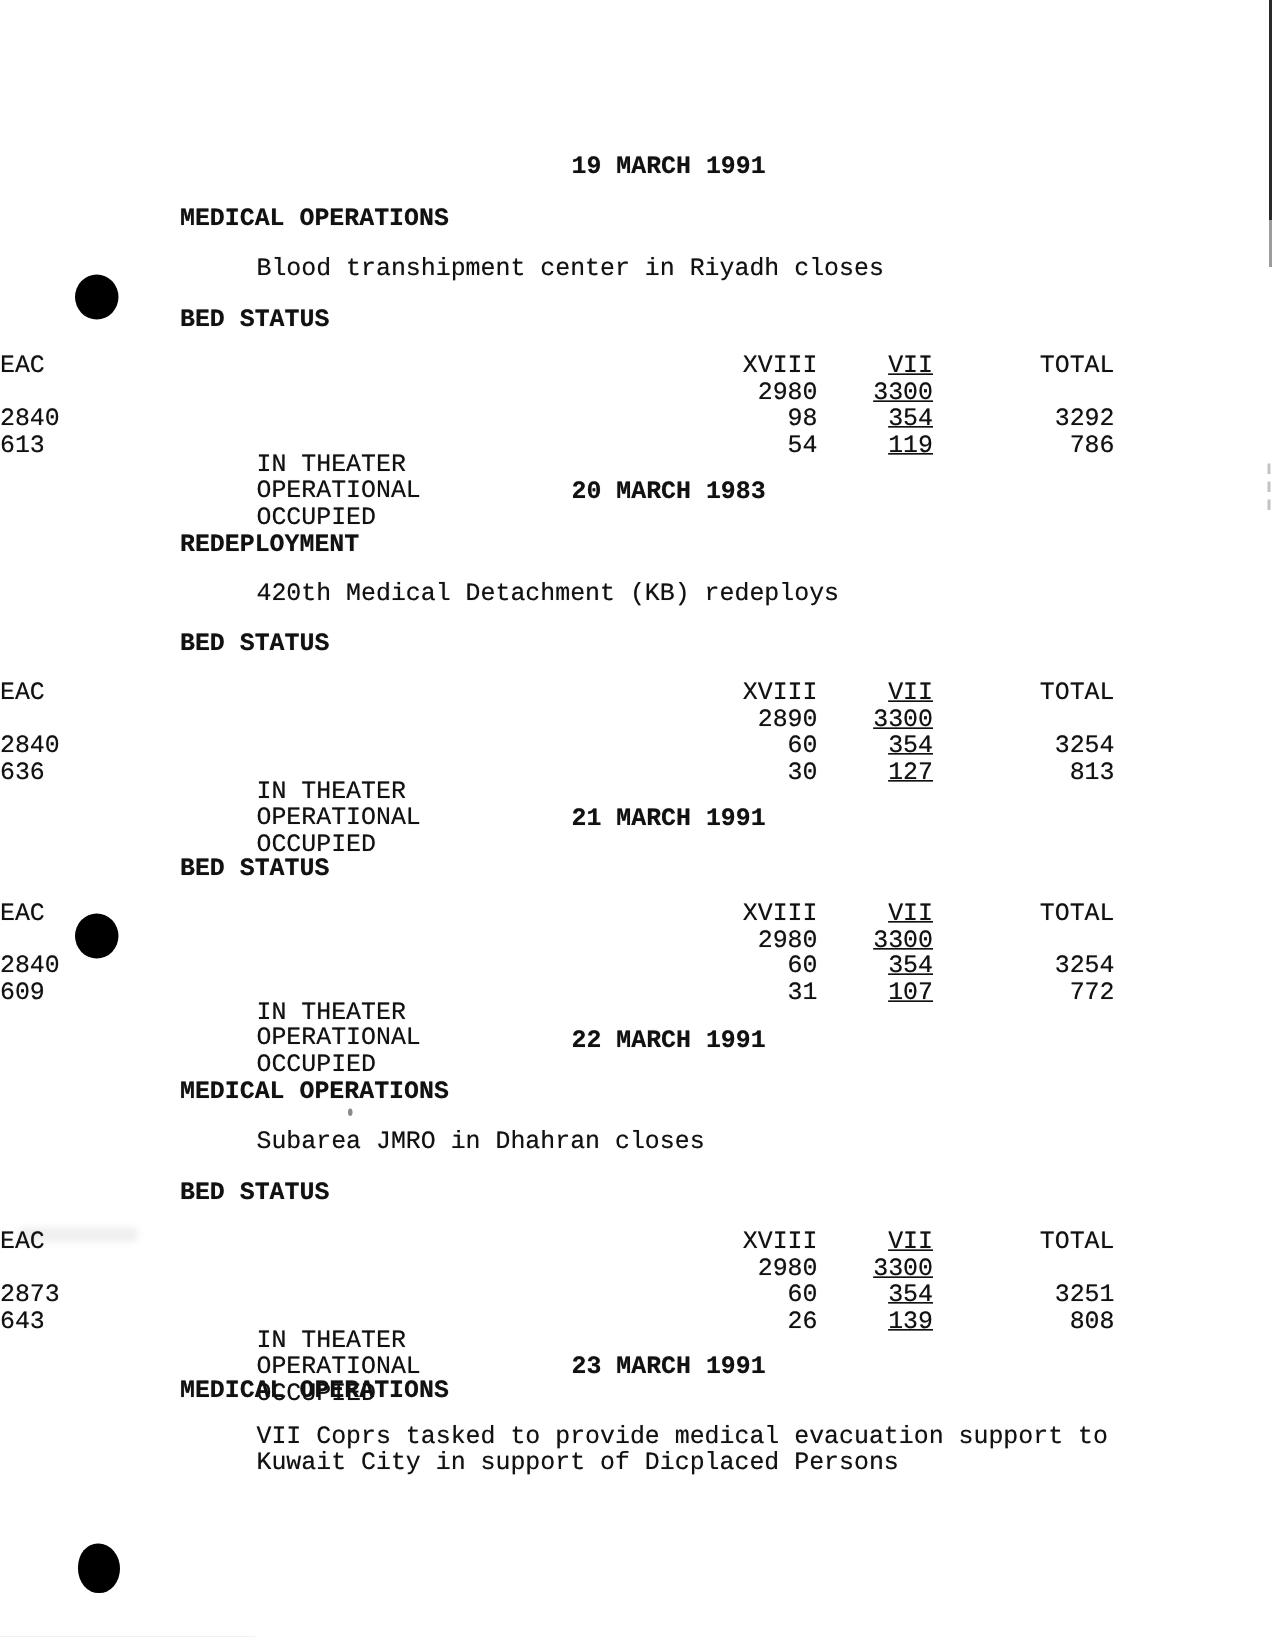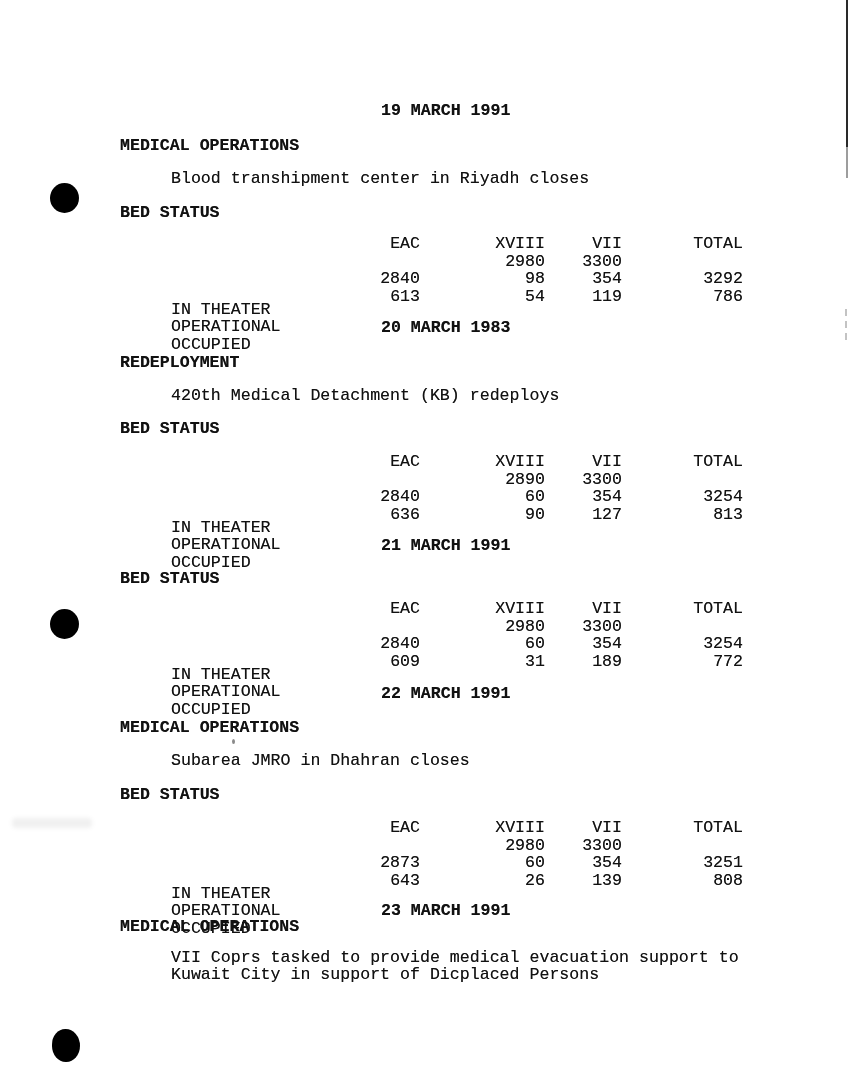--- a/index.html
+++ b/index.html
@@ -25,23 +25,23 @@
   .ind { left: 171px; }
 
   .tbl { position: absolute; left: 0; width: 850px; }
   .trow { position: relative; height: 17.7px; }
   .trow span {
     position: absolute; top: 0;
     font-size: 16.6px; line-height: 17.6px; white-space: pre;
     text-shadow: 0 0 0.5px rgba(0,0,0,0.55);
   }
   .lbl { left: 171px; margin-top: 48px; }
-  .n1 { left: 0; width: 420px; text-align: right; }
+  .n1 { left: 0; width: 420px; text-align: left; }
   .n2 { left: 0; width: 545px; text-align: right; }
-  .n3 { left: 0; width: 622px; text-align: right; }
+  .n3 { left: 0; width: 622px; text-align: right; text-decoration: underline; }
   .n4 { left: 0; width: 743px; text-align: right; }
 
   .punch { position: absolute; background: #000; border-radius: 50%; }
   .punch-1 { left: 50px; top: 183px; width: 29px; height: 30px; }
   .punch-2 { left: 50px; top: 609px; width: 29px; height: 30px; }
   .punch-3 { left: 52px; top: 1029px; width: 28px; height: 33px; border-radius: 48% 52% 50% 50%; }
 
   .edge-line-dark  { position: absolute; right: 2px; top: 0; width: 2px; height: 147px; background: #2a2a2a; }
   .edge-line-fade  { position: absolute; right: 2px; top: 147px; width: 2px; height: 31px; background: #9d9d9d; }
   .edge-dash { position: absolute; right: 3px; width: 2px; height: 7px; background: #c3c3c3; }
@@ -125,21 +125,21 @@
     <div class="trow">
       <span class="lbl">OPERATIONAL</span>
       <span class="n1">2840</span>
       <span class="n2">60</span>
       <span class="n3">354</span>
       <span class="n4">3254</span>
     </div>
     <div class="trow">
       <span class="lbl">OCCUPIED</span>
       <span class="n1">636</span>
-      <span class="n2">90</span>
+      <span class="n2">30</span>
       <span class="n3">127</span>
       <span class="n4">813</span>
     </div>
   </div>
 
   <div class="line date b" style="top:537px">21 MARCH 1991</div>
   <div class="line h b" style="top:570px">BED STATUS</div>
   <div class="tbl" style="top:600px">
     <div class="trow">
       <span class="n1">EAC</span>
@@ -158,21 +158,21 @@
       <span class="lbl">OPERATIONAL</span>
       <span class="n1">2840</span>
       <span class="n2">60</span>
       <span class="n3">354</span>
       <span class="n4">3254</span>
     </div>
     <div class="trow">
       <span class="lbl">OCCUPIED</span>
       <span class="n1">609</span>
       <span class="n2">31</span>
-      <span class="n3">189</span>
+      <span class="n3">107</span>
       <span class="n4">772</span>
     </div>
   </div>
 
   <div class="line date b" style="top:685px">22 MARCH 1991</div>
   <div class="line h b" style="top:719px">MEDICAL OPERATIONS</div>
   <div class="line ind" style="top:752px">Subarea JMRO in Dhahran closes</div>
   <div class="line h b" style="top:786px">BED STATUS</div>
   <div class="tbl" style="top:819px">
     <div class="trow">

